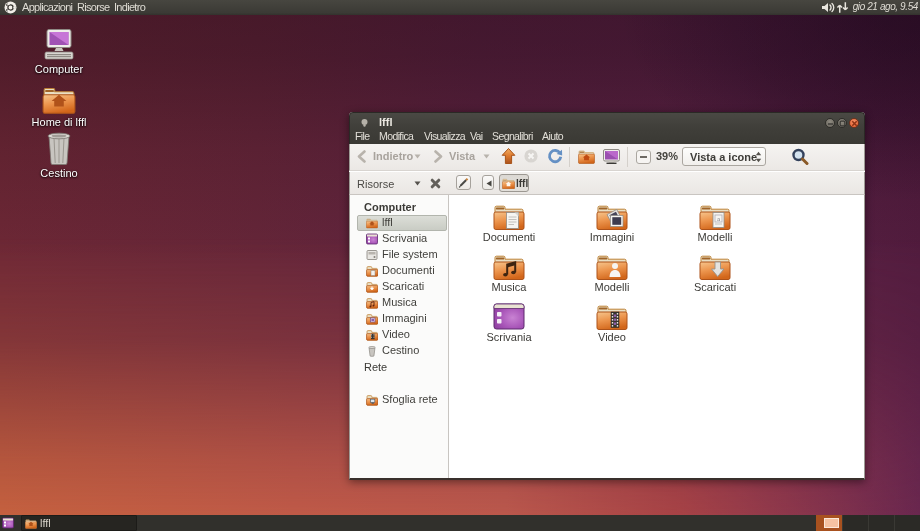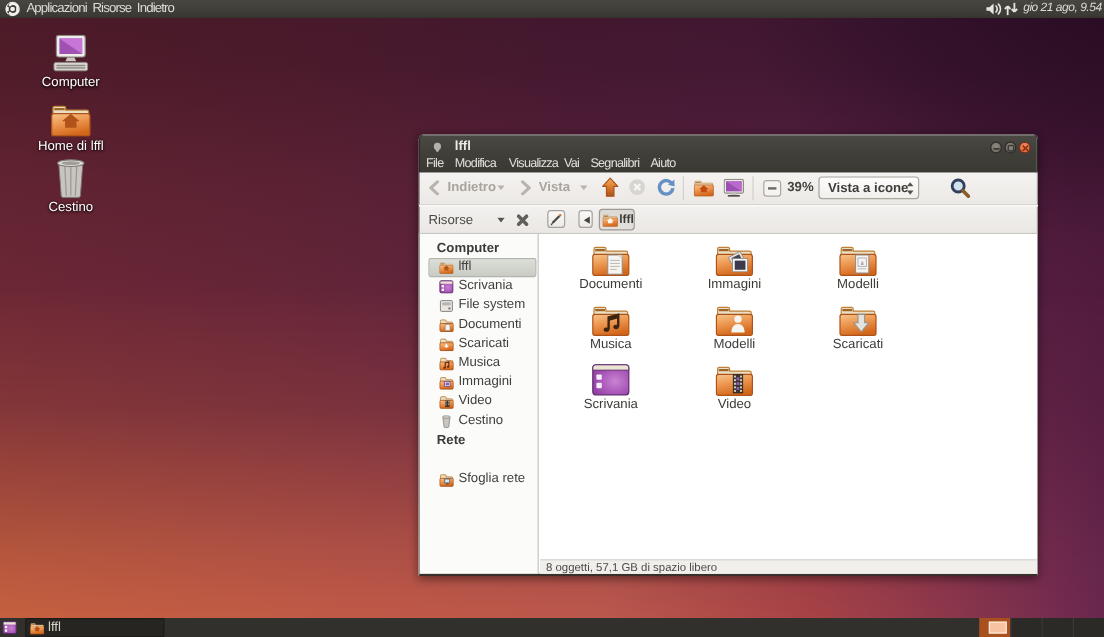--- a/index.html
+++ b/index.html
@@ -371,21 +371,21 @@
           </svg>
           <span class="lbl">Video</span>
         </div>
       <div class="srow" style="top:148px">
         <svg class="ic" viewBox="0 0 12 12">
             <path d="M3,2.5 L4,10.5 a0.8,0.8 0 0 0 0.8,0.8 h2.4 a0.8,0.8 0 0 0 0.8-0.8 L9,2.5 Z" fill="#c8c5c0" stroke="#7e7a74" stroke-width="0.6"></path>
             <ellipse cx="6" cy="2.5" rx="3.2" ry="1" fill="#dedbd6" stroke="#7e7a74" stroke-width="0.6"></ellipse>
           </svg>
         <span class="lbl">Cestino</span>
       </div>
-      <div class="abs" style="left:14px;top:166px;font-weight:bold;color:#3b3a36">Rete</div>
+      <div class="abs" style="left:14px;top:166px;font-weight:normal;color:#3b3a36">Rete</div>
       <div class="srow" style="top:197px">
           <svg class="ic" viewBox="0 0 12 12">
             <use href="#minifolder"></use>
             <rect x="4.6" y="5.2" width="4.2" height="3.2" fill="#d8e4ee" stroke="#4a5a6a" stroke-width="0.6"></rect>
             <rect x="5.6" y="8.6" width="2.2" height="1.2" fill="#4a5a6a"></rect>
           </svg>
           <span class="lbl">Sfoglia rete</span>
         </div>
     </div>
     <div id="content">
@@ -479,23 +479,20 @@
               <rect x="15.8" y="22" width="1.4" height="1.6"></rect>
               <rect x="20.8" y="22" width="1.4" height="1.6"></rect>
             </g>
           <rect x="17.8" y="11.5" width="2.4" height="2.4" fill="#8d5fa8"></rect>
             <rect x="17.8" y="15.5" width="2.4" height="2.4" fill="#8d5fa8"></rect>
             <rect x="17.8" y="19.5" width="2.4" height="2.4" fill="#8d5fa8"></rect>
         </svg>
         <div class="cap">Video</div>
       </div>
     </div>
-    <div id="statusbar" style="left:100px">
-        <span style="position:absolute;left:5px;top:1px">8 oggetti, 57,1 GB di spazio libero</span>
-      </div>
   </div>
 </div>
 
 <div id="taskbar">
   <svg class="abs" style="left:2px;top:2px" width="12" height="12" viewBox="0 0 12 11">
       <use href="#miniscreen"></use>
     </svg>
   <div id="taskbtn">
     <svg style="position:absolute;left:3px;top:2px" width="12" height="11" viewBox="0 0 32 27">
         <use href="#folderbase"></use>

